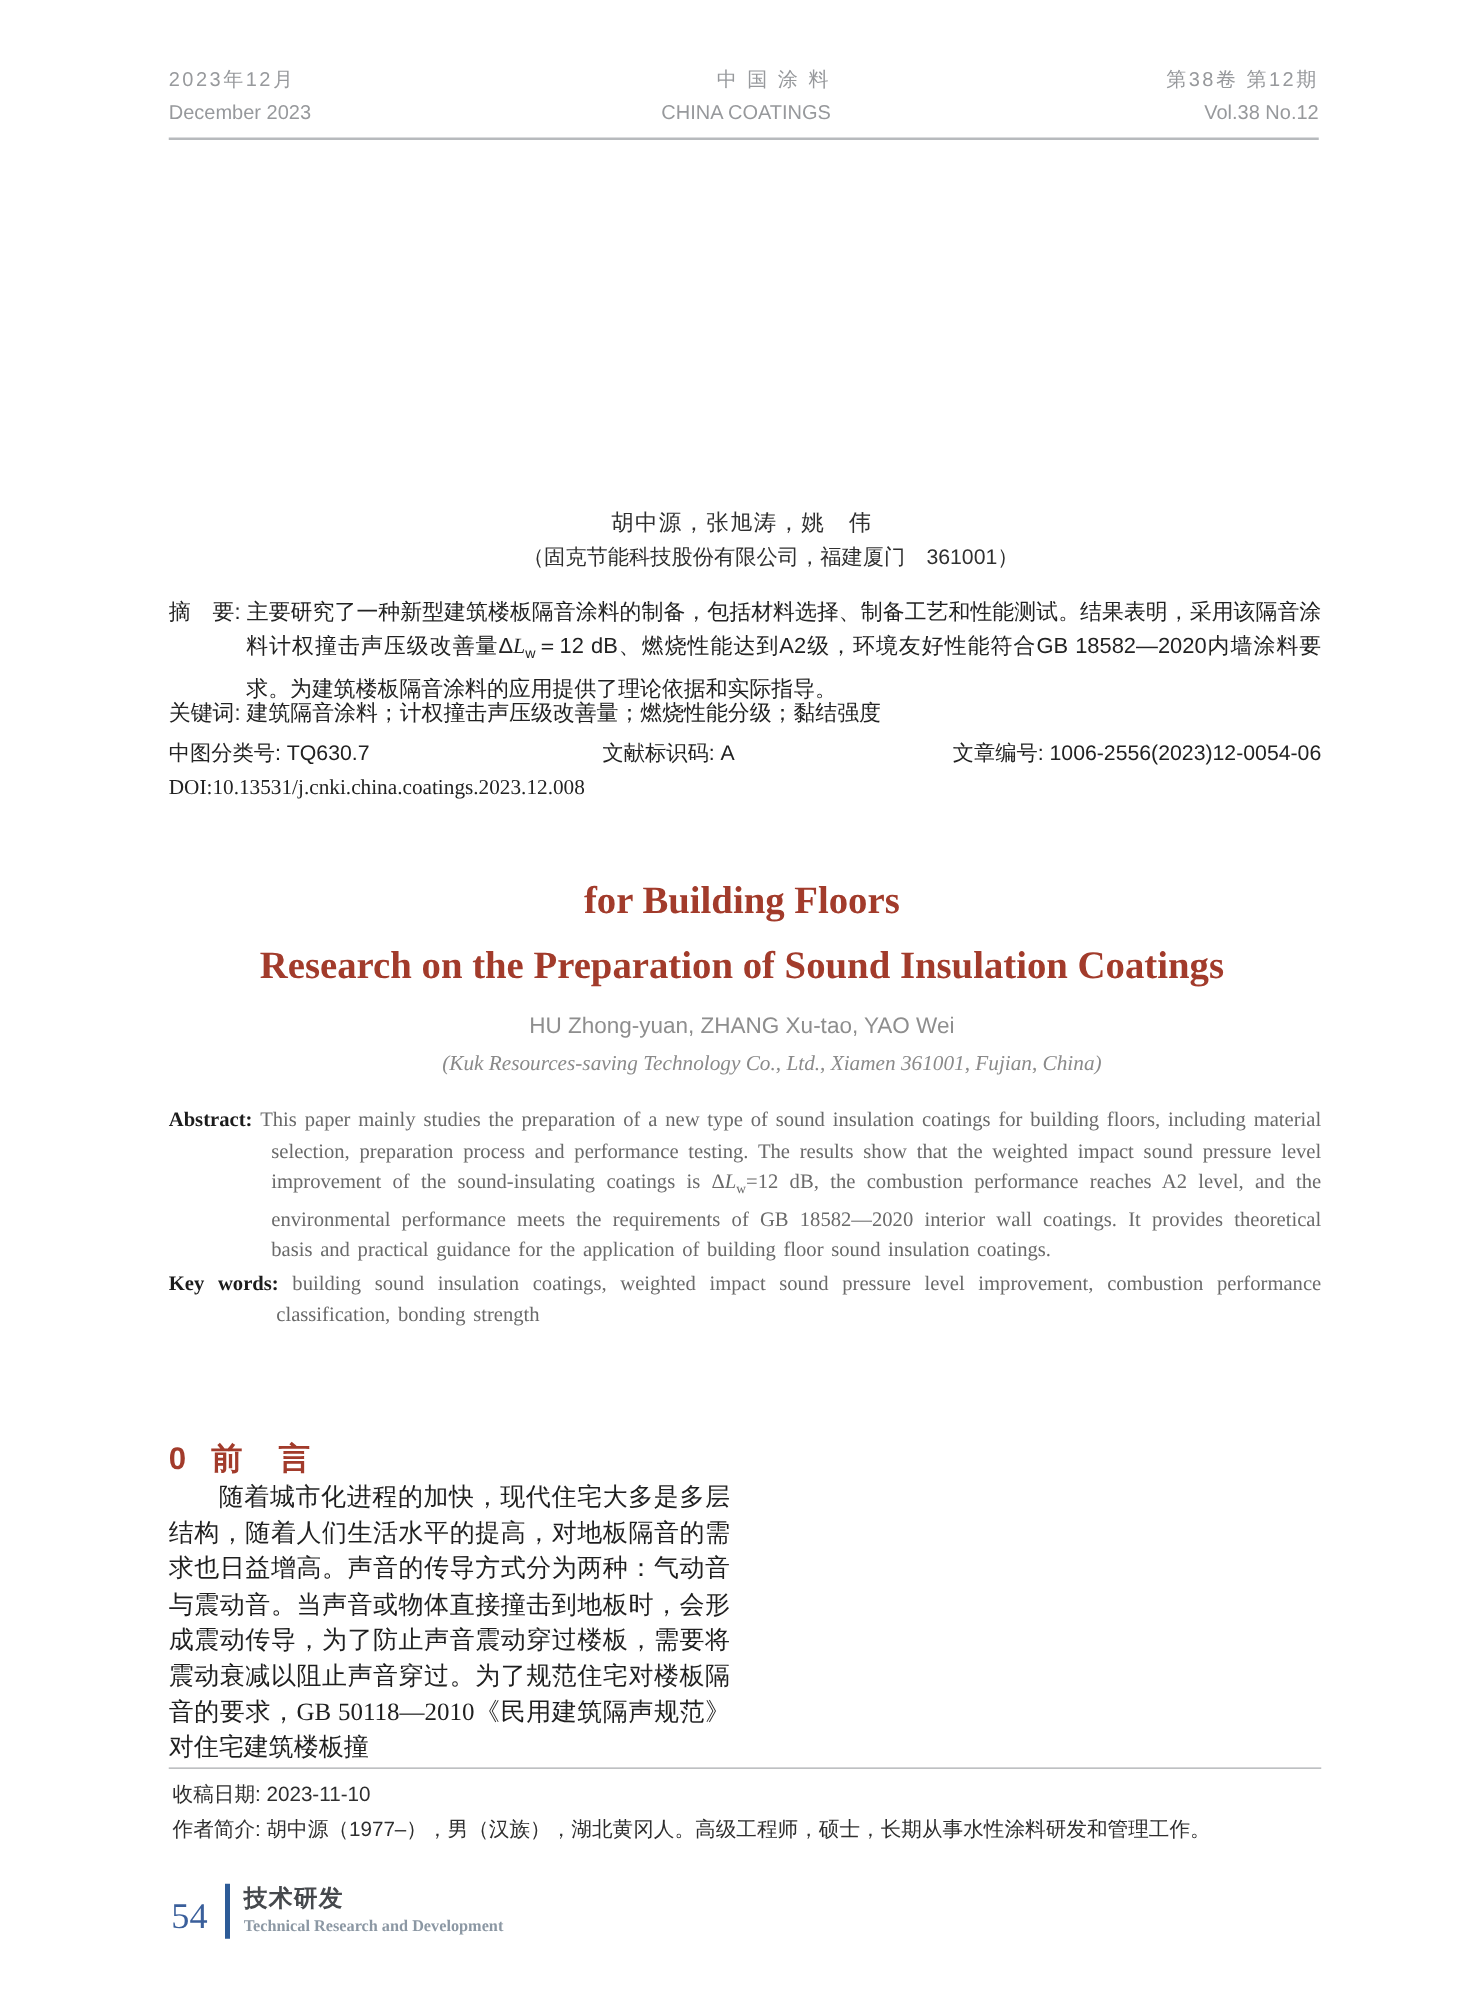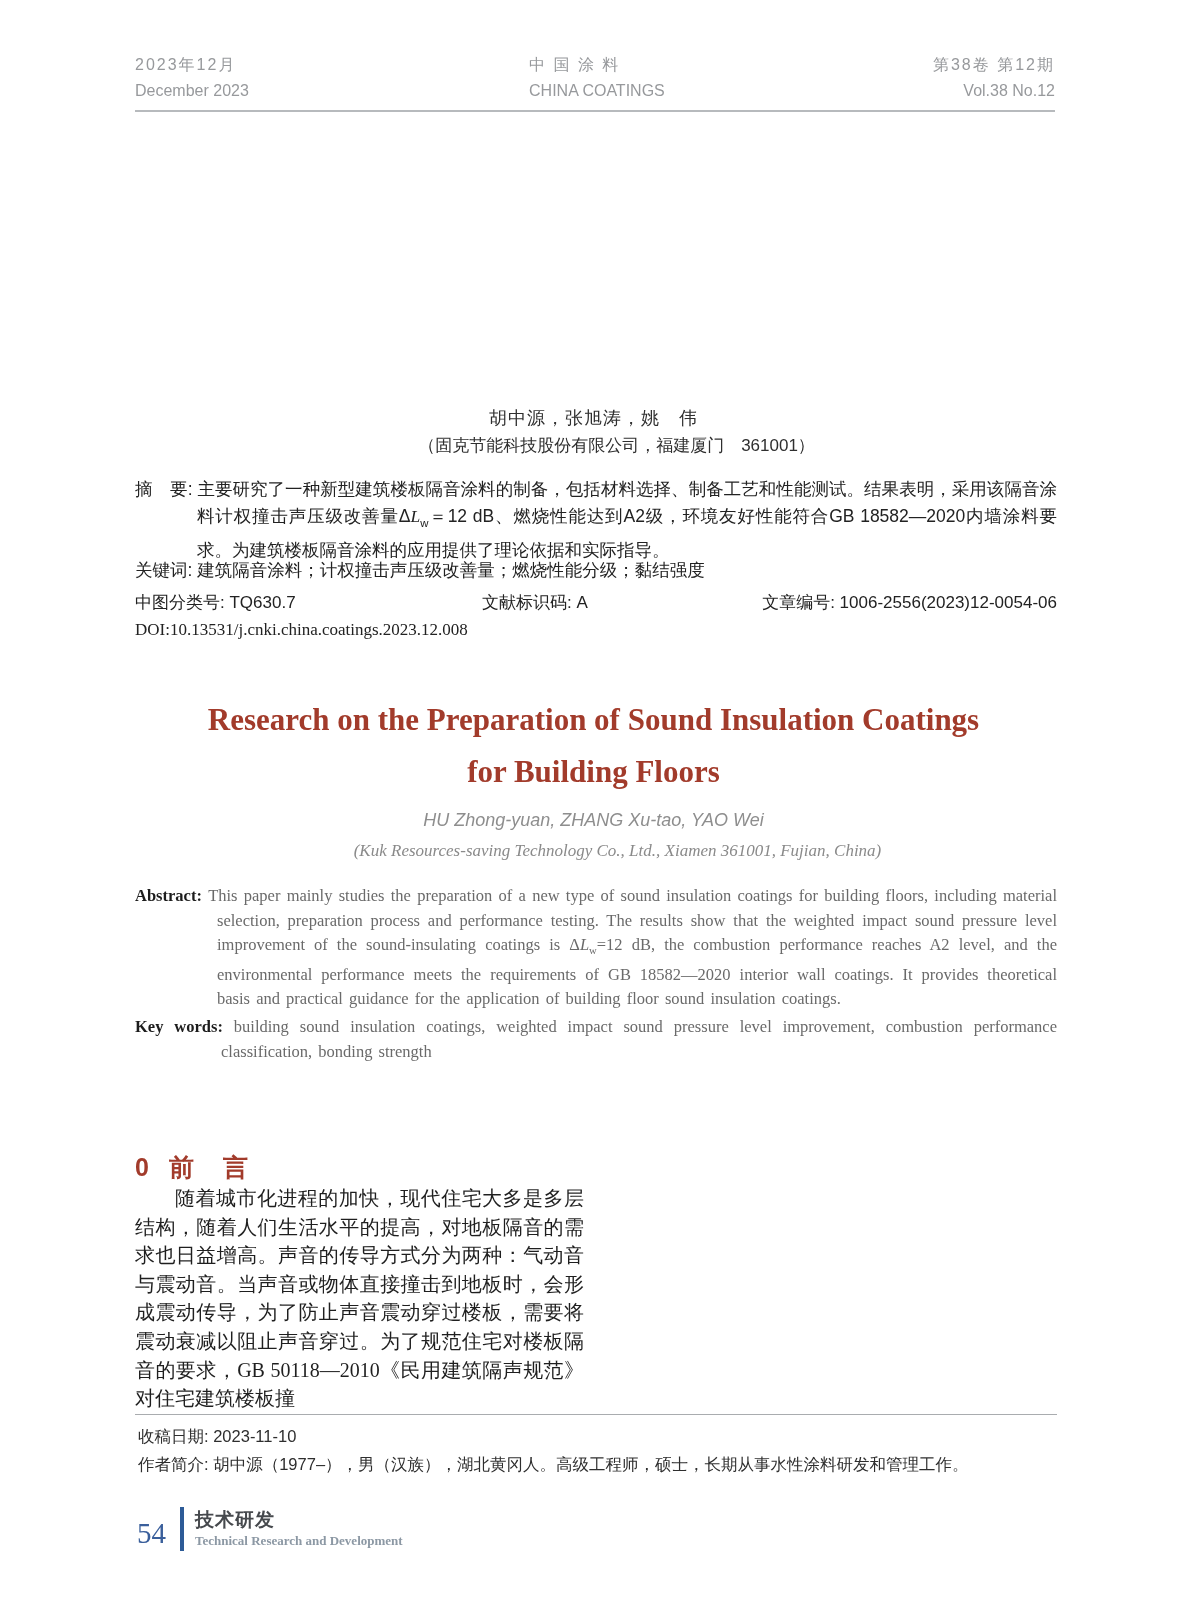--- a/index.html
+++ b/index.html
@@ -15,21 +15,21 @@
     position:relative; width:1187px; height:1600px; background:#fff;
     font-family: var(--sans); color:#2b2b2b; overflow:hidden;
   }
   
   .runhead{
     position:absolute; left:135px; top:52px; width:920px;
     display:flex; justify-content:space-between;
     color:#97999c; font-size:16px; line-height:26px;
   }
   .runhead .col{ white-space:nowrap; }
-  .runhead .c-center{ text-align:left;margin-left:12px; }
+  .runhead .c-center{ text-align:right;margin-left:12px; }
   .runhead .c-right{ text-align:right; }
   .runhead .zh{ letter-spacing:2px; }
   .head-rule{ position:absolute; left:135px; top:110px; width:920px; border-top:2px solid #b7babd; }
 
   
   .title-zh{
     position:absolute; left:0; top:318px; width:100%; text-align:center;
     font-family:var(--sans); font-weight:bold; font-size:48px; letter-spacing:10px;
     color:var(--accent);
   }
@@ -48,21 +48,21 @@
   .meta-row .m2{ position:absolute; left:347px; }
   .meta-row .m3{ position:absolute; right:0; }
   .doi{ position:absolute; left:135px; top:620px; font-family:var(--serif); font-size:17px; color:#222; }
 
   
   .title-en{
     position:absolute; left:0; top:694px; width:100%; text-align:center;
     font-family:var(--serif); font-weight:bold; font-size:31px; line-height:52px;
     color:var(--accent);
   }
-  .authors-en{ position:absolute; left:0; top:810px; width:100%; text-align:center; font-size:18px; color:#8e8e8e;font-style:italic; }
+  .authors-en{ position:absolute; left:0; top:810px; width:100%; text-align:center; font-size:18px; color:#8e8e8e; }
   .affil-en{ position:absolute; left:0; top:841px; width:100%; text-align:center; font-family:var(--serif); font-style:italic; font-size:17px; color:#8a8a8a;padding-left:48px; }
 
   
   .abs-en{
     position:absolute; left:135px; top:884px; width:922px;
     font-family:var(--serif); font-size:16.5px; line-height:24.5px; color:#6a6a6a;
     text-align:justify; padding-left:82px; text-indent:-82px; word-spacing:2px;
   }
   .kw-en{
     position:absolute; left:135px; top:1015px; width:922px;
@@ -131,22 +131,22 @@
   <div class="kw-zh"><span>关键词: </span><span>建筑隔音涂料；计权撞击声压级改善量；燃烧性能分级；黏结强度</span></div>
 
   <div class="meta-row">
     <span class="m1"><span>中图分类号: </span><span>TQ630.7</span></span>
     <span class="m2"><span>文献标识码: </span><span>A</span></span>
     <span class="m3"><span>文章编号: </span><span>1006-2556(2023)12-0054-06</span></span>
   </div>
   <div class="doi">DOI:10.13531/j.cnki.china.coatings.2023.12.008</div>
 
   <h2 class="title-en">
+    <div>for Building Floors</div>
     <div>Research on the Preparation of Sound Insulation Coatings</div>
-    <div>for Building Floors</div>
   </h2>
   <div class="authors-en">HU Zhong-yuan, ZHANG Xu-tao, YAO Wei</div>
   <div class="affil-en">(Kuk Resources-saving Technology Co., Ltd., Xiamen 361001, Fujian, China)</div>
 
   <div class="abs-en"><span class="en-label">Abstract: </span><span>This paper mainly studies the preparation of a new type of sound insulation coatings for building floors, including material selection, preparation process and performance testing. The results show that the weighted impact sound pressure level improvement of the sound-insulating coatings is Δ</span><span class="var-i">L</span><sub>w</sub><span>=12 dB, the combustion performance reaches A2 level, and the environmental performance meets the requirements of GB 18582—2020 interior wall coatings. It provides theoretical basis and practical guidance for the application of building floor sound insulation coatings.</span></div>
 
   <div class="kw-en"><span class="en-label">Key words: </span><span>building sound insulation coatings, weighted impact sound pressure level improvement, combustion performance classification, bonding strength</span></div>
 
   <div class="col-left">
     <h3 class="sec-head"><span class="sec-num">0</span><span>前　言</span></h3>

